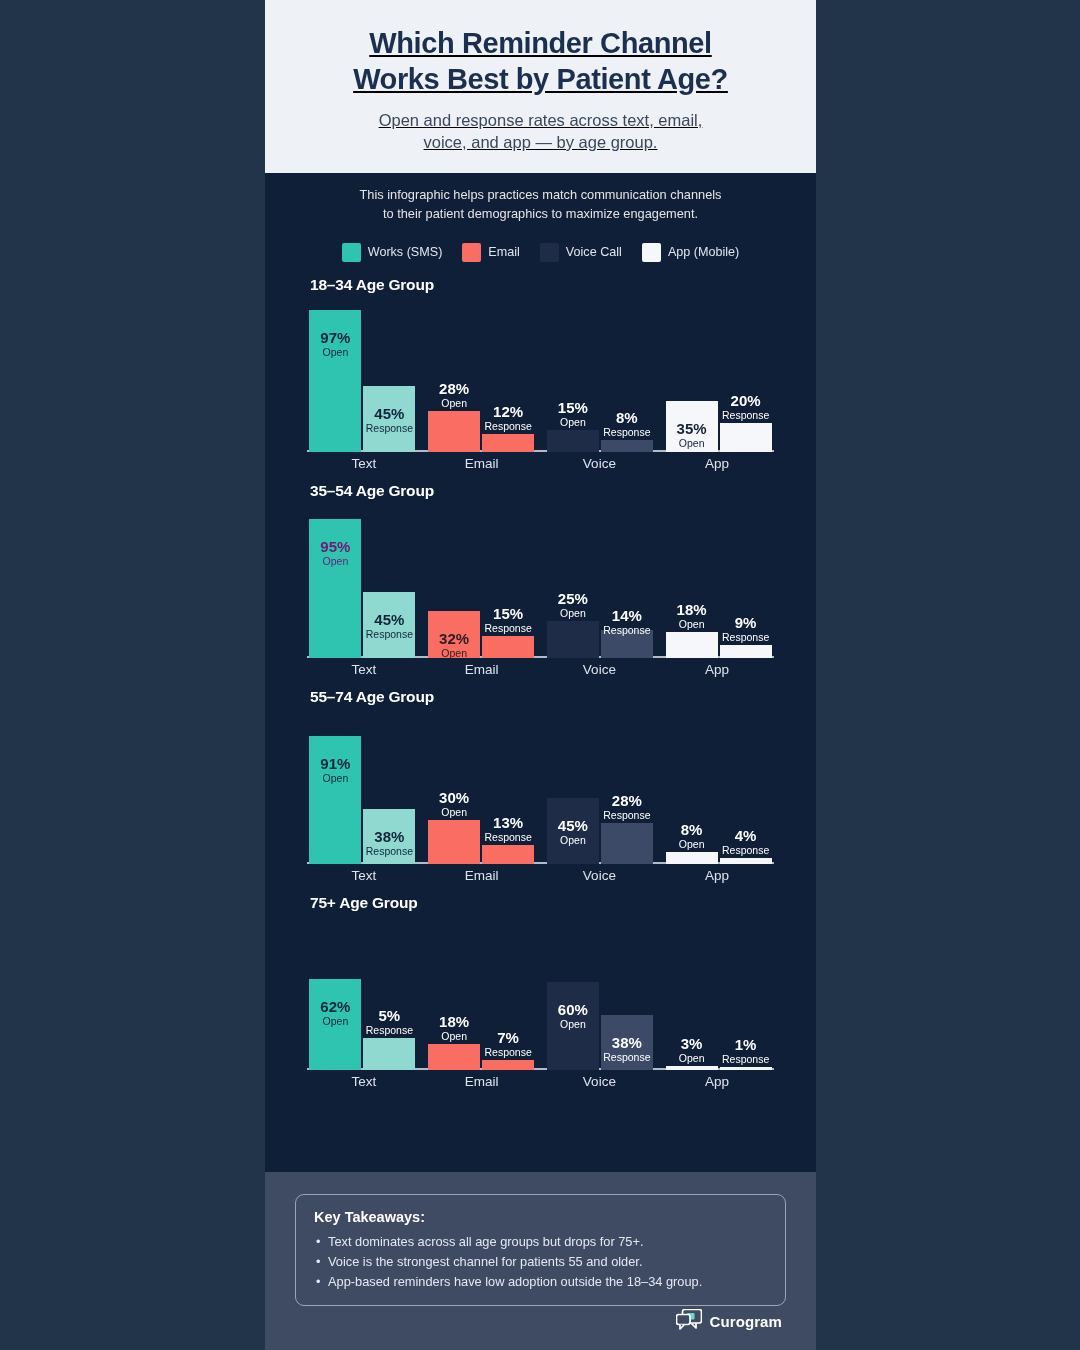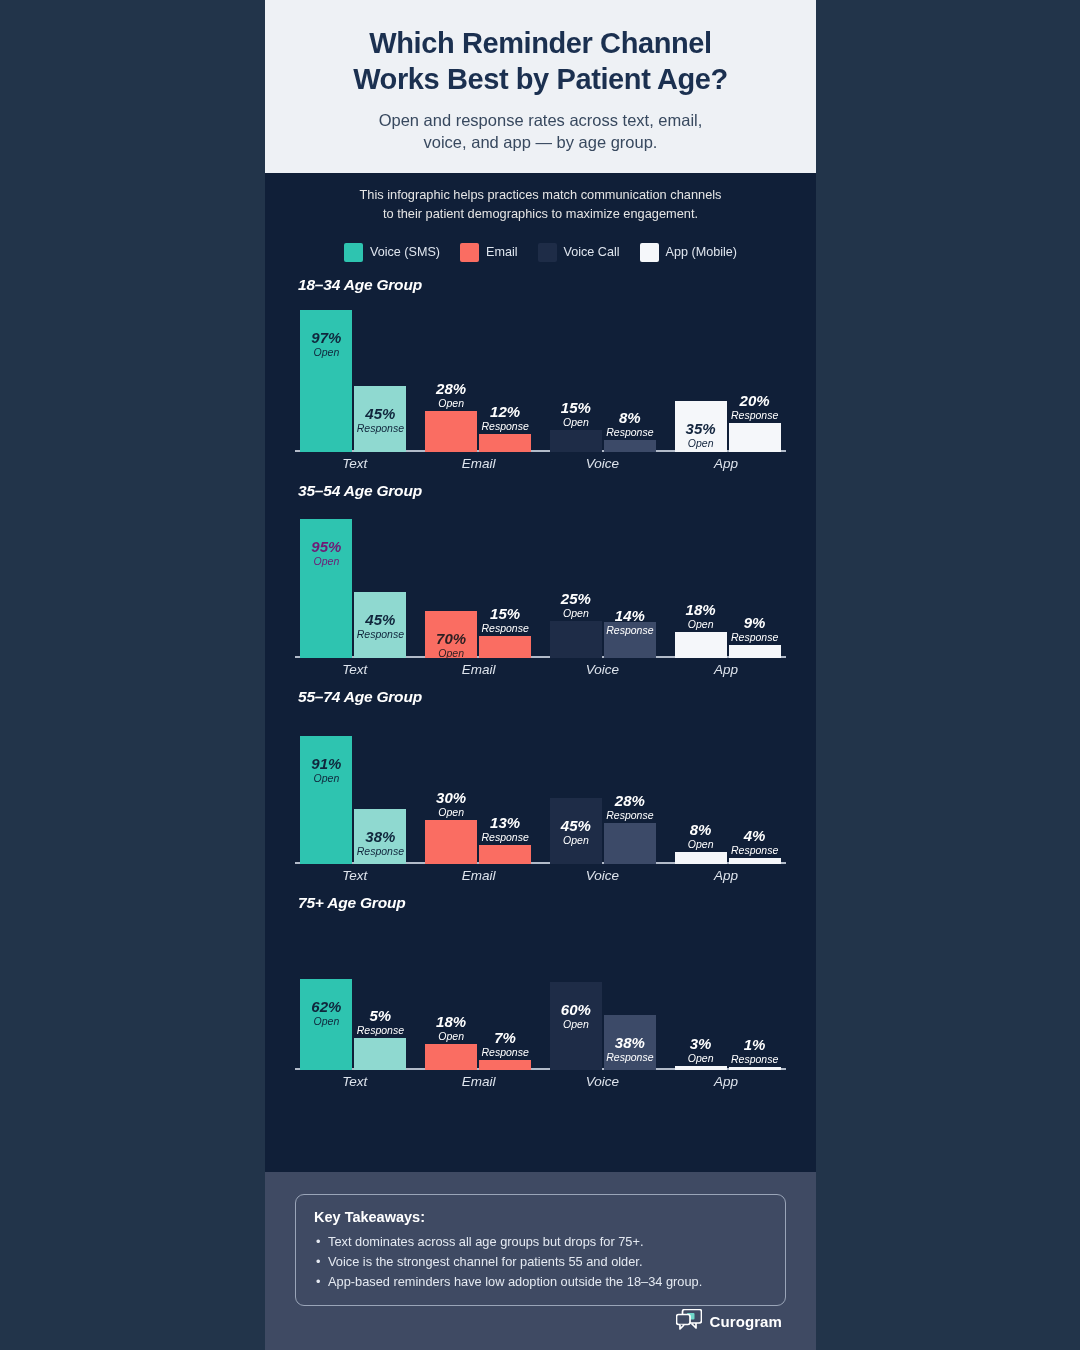--- a/index.html
+++ b/index.html
@@ -17,20 +17,21 @@
     background: #101f38;
     display: flex; flex-direction: column;
   }
 
   
   .header {
     background: #eef1f5;
     padding: 26px 36px 20px 36px;
     text-align: center;
     flex: 0 0 auto;
+    text-decoration: underline;
   }
   .title {
     color: #1b3050;
     font-size: 29px; font-weight: bold; line-height: 1.24;
     letter-spacing: -0.4px;
   }
   .subtitle {
     margin-top: 12px;
     color: #38495f;
     font-size: 16.5px; line-height: 1.32;
@@ -46,21 +47,21 @@
   .legend {
     display: flex; justify-content: center; align-items: center;
     gap: 20px; margin-top: 20px; padding-bottom: 4px;
   }
   .legend-item { display: flex; align-items: center; gap: 7px; }
   .swatch { width: 19px; height: 19px; border-radius: 2px; display: block; }
   .legend-label { color: #dfe5ee; font-size: 12.6px; }
 
   
   .charts { padding: 10px 0 0 0; }
-  .group { position: relative; padding: 0 28px; margin-bottom: 11px; font-style: italic; }
+  .group { position: relative; padding: 0 40px; margin-bottom: 11px; }
   .group-title {
     color: #ffffff; font-size: 15.5px; font-weight: bold;
     letter-spacing: -0.2px; margin-bottom: 6px; padding-left: 5px;
   }
   .plot {
     position: relative;
     height: 152px;
     display: flex; align-items: flex-end;
     gap: 4px;
   }
@@ -147,21 +148,21 @@
     </div>
 
     <div class="intro">
       <span>This infographic helps practices match communication channels</span><br>
       <span>to their patient demographics to maximize engagement.</span>
     </div>
 
     <div class="legend" id="legend">
         <div class="legend-item">
           <span class="swatch" style="background: rgb(46, 196, 176);"></span>
-          <span class="legend-label">Voice (SMS)</span>
+          <span class="legend-label">Works (SMS)</span>
         </div>
         <div class="legend-item">
           <span class="swatch" style="background: rgb(250, 109, 98);"></span>
           <span class="legend-label">Email</span>
         </div>
         <div class="legend-item">
           <span class="swatch" style="background: rgb(30, 44, 71);"></span>
           <span class="legend-label">Voice Call</span>
         </div>
         <div class="legend-item">
@@ -274,21 +275,21 @@
                     <span class="bar-val">45%</span>
                     <span class="bar-kind">Response</span>
                   </div>
                 </div>
               </div>
             </div>
             <div class="channel">
               <div class="bar-wrap">
                 <div class="bar" style="height: 47px; background: rgb(250, 109, 98);">
                   <div class="bar-lab" style="color: rgb(43, 31, 34); bottom: -1px;">
-                    <span class="bar-val">70%</span>
+                    <span class="bar-val">32%</span>
                     <span class="bar-kind">Open</span>
                   </div>
                 </div>
               </div>
               <div class="bar-wrap">
                 <div class="bar" style="height: 22px; background: rgb(250, 109, 98);">
                   <div class="bar-lab" style="color: rgb(255, 255, 255); bottom: 24px;">
                     <span class="bar-val">15%</span>
                     <span class="bar-kind">Response</span>
                   </div>
@@ -298,21 +299,21 @@
             <div class="channel">
               <div class="bar-wrap">
                 <div class="bar" style="height: 37px; background: rgb(30, 44, 71);">
                   <div class="bar-lab" style="color: rgb(255, 255, 255); bottom: 39px;">
                     <span class="bar-val">25%</span>
                     <span class="bar-kind">Open</span>
                   </div>
                 </div>
               </div>
               <div class="bar-wrap">
-                <div class="bar" style="height: 36px; background: rgb(60, 74, 104);">
+                <div class="bar" style="height: 28px; background: rgb(60, 74, 104);">
                   <div class="bar-lab" style="color: rgb(255, 255, 255); bottom: 22px;">
                     <span class="bar-val">14%</span>
                     <span class="bar-kind">Response</span>
                   </div>
                 </div>
               </div>
             </div>
             <div class="channel">
               <div class="bar-wrap">
                 <div class="bar" style="height: 26px; background: rgb(245, 247, 250);">

